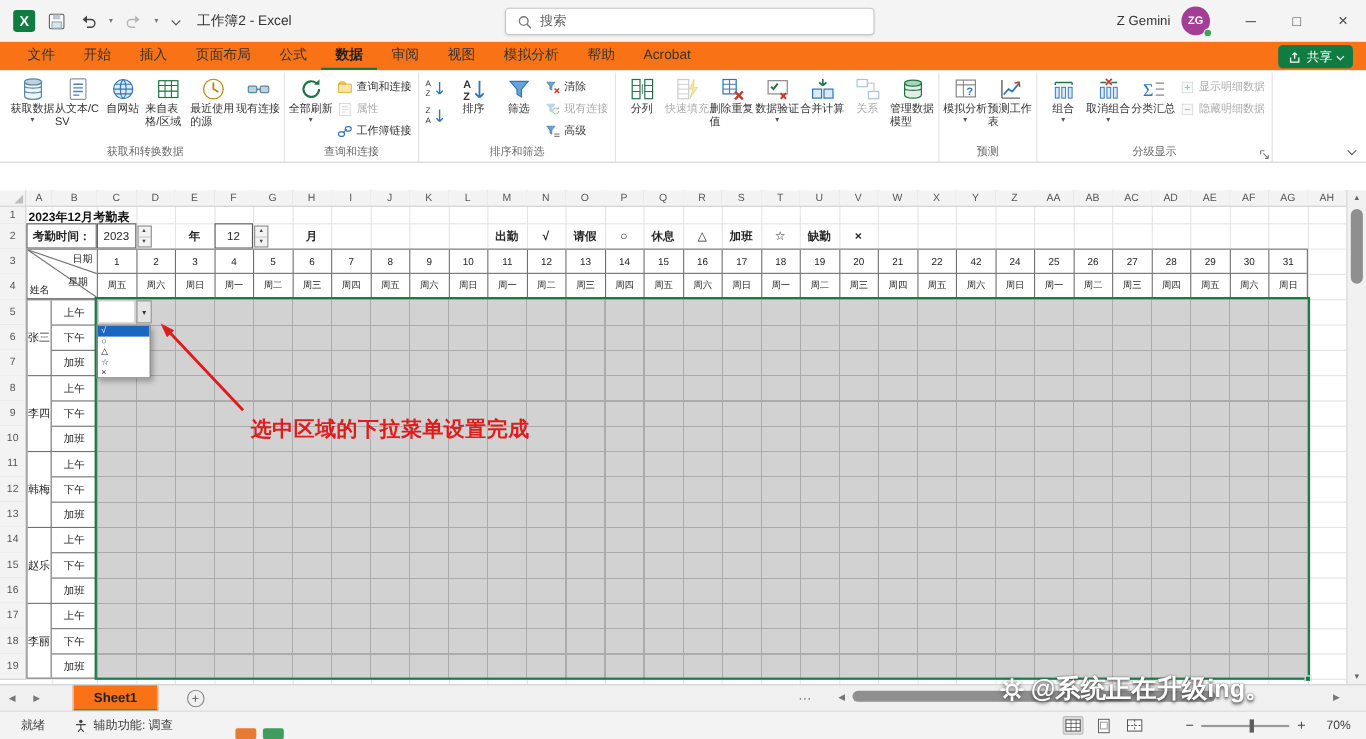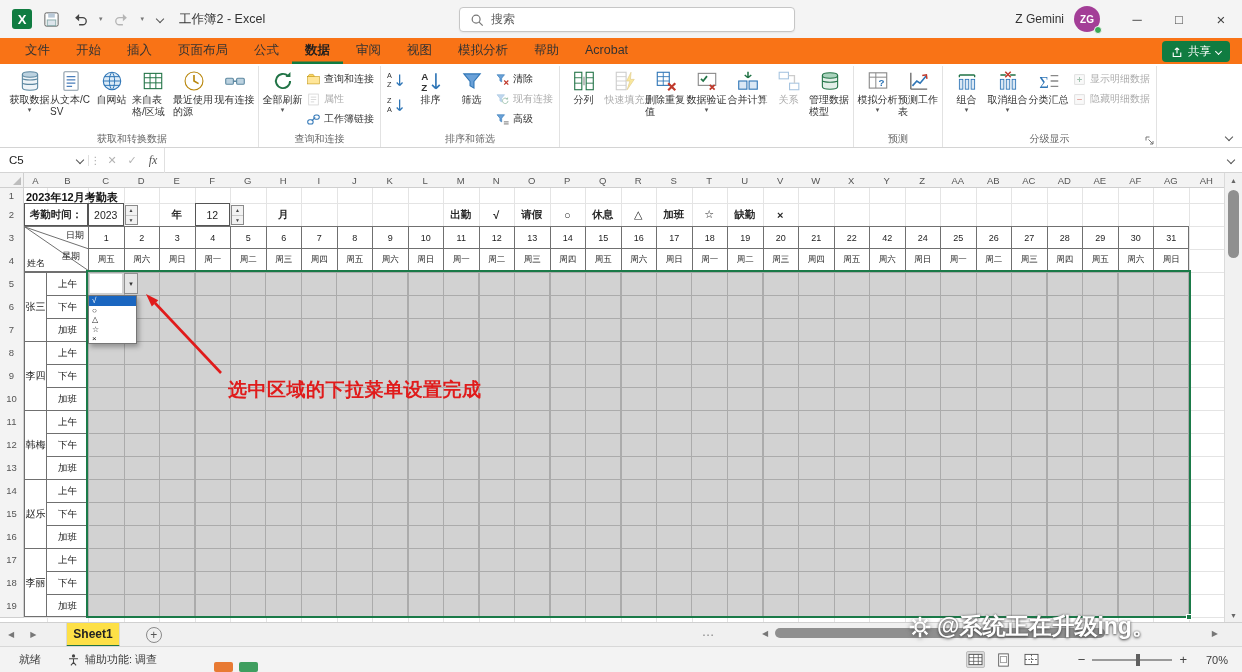--- a/index.html
+++ b/index.html
@@ -89,21 +89,21 @@
 .annot{position:absolute;left:228px;top:377px;font-size:19px;font-weight:700;color:#e01b1b;z-index:20;letter-spacing:.5px;white-space:nowrap;}
 
 
 .vscroll{position:absolute;left:1224px;top:173px;width:18px;height:449px;background:#f1f1f1;border-left:1px solid #dadada;}
 .vs-arrow{position:absolute;left:0;width:17px;height:14px;font-size:7px;color:#666;display:flex;align-items:center;justify-content:center;}
 .vthumb{position:absolute;left:3px;top:17px;width:11px;height:68px;background:#8f8f8f;border-radius:6px;}
 
 
 .sheetbar{position:absolute;left:0;top:622px;width:1242px;height:24px;background:#f0f0f0;border-top:1px solid #d0d0d0;display:flex;align-items:center;}
 .snav{font-size:8px;color:#777;padding:0 8px;}
-.sheettab{height:24px;margin-left:22px;padding:0 6px;background:#fde047;display:flex;align-items:center;font-size:12px;font-weight:600;color:#222;border-bottom:2px solid #217346;border-right:1px solid #d9d9d9;border-left:1px solid #d9d9d9;}
+.sheettab{height:24px;margin-left:22px;padding:0 18px;background:#f97316;display:flex;align-items:center;font-size:12px;font-weight:600;color:#222;border-bottom:2px solid #217346;border-right:1px solid #d9d9d9;border-left:1px solid #d9d9d9;}
 .addsheet{width:16px;height:16px;border:1px solid #8a8a8a;border-radius:50%;display:flex;align-items:center;justify-content:center;font-size:12px;color:#555;margin-left:26px;line-height:1;}
 .sheetdots{margin-left:540px;color:#888;font-size:12px;}
 .hscroll{position:absolute;left:762px;top:625px;width:456px;height:16px;display:flex;align-items:center;}
 .hthumb{position:absolute;left:13px;top:3px;width:330px;height:10px;background:#8f8f8f;border-radius:5px;}
 .hs-arrow{font-size:8px;color:#777;}
 .hs-arrow.right{position:absolute;right:0;}
 
 
 .watermark{position:absolute;left:908px;top:611px;z-index:40;display:flex;align-items:center;gap:5px;color:#fff;font-size:23px;font-weight:600;text-shadow:0 1px 3px rgba(70,70,70,.95),0 0 2px rgba(90,90,90,.8);white-space:nowrap;}
 
@@ -482,36 +482,20 @@
           <div class="rg-label">分级显示</div>
           <div class="rg-dl"><svg width="9" height="9" viewBox="0 0 9 9">
               <path d="M1 1h3.5M1 1v3.5" stroke="#777" fill="none"></path>
               <path d="M3.5 3.5L8 8M8 8V5M8 8H5" stroke="#777" fill="none"></path>
             </svg></div>
         </div>
       </span>
     <span class="collapse-ribbon chev"></span>
   </div>
 
-  <div class="fbar">
-    <div class="namebox">
-        <span>C5</span>
-      </div>
-    <span class="nb-caret">
-        <span class="chev"></span>
-      </span>
-    <span class="fdots">⋮</span>
-    <span class="fbtn">✕</span>
-    <span class="fbtn">✓</span>
-    <span class="fxlbl">fx</span>
-    <div class="finput"></div>
-    <span class="fexp">
-        <span class="chev"></span>
-      </span>
-  </div>
 
   <div id="grid-layer">
       <div class="ghead" style="position: absolute; left: 0px; top: 173px; width: 24px; height: 15px;">
         <div class="corner-tri"></div>
       </div>
       <div class="ghead" style="position: absolute; left: 24px; top: 173px; width: 24px; height: 15px;">A</div>
       <div class="ghead" style="position: absolute; left: 47px; top: 173px; width: 42px; height: 15px;">B</div>
       <div class="ghead" style="position: absolute; left: 88px; top: 173px; width: 36.5px; height: 15px;">C</div>
       <div class="ghead" style="position: absolute; left: 123.5px; top: 173px; width: 36.5px; height: 15px;">D</div>
       <div class="ghead" style="position: absolute; left: 159px; top: 173px; width: 36.5px; height: 15px;">E</div>

